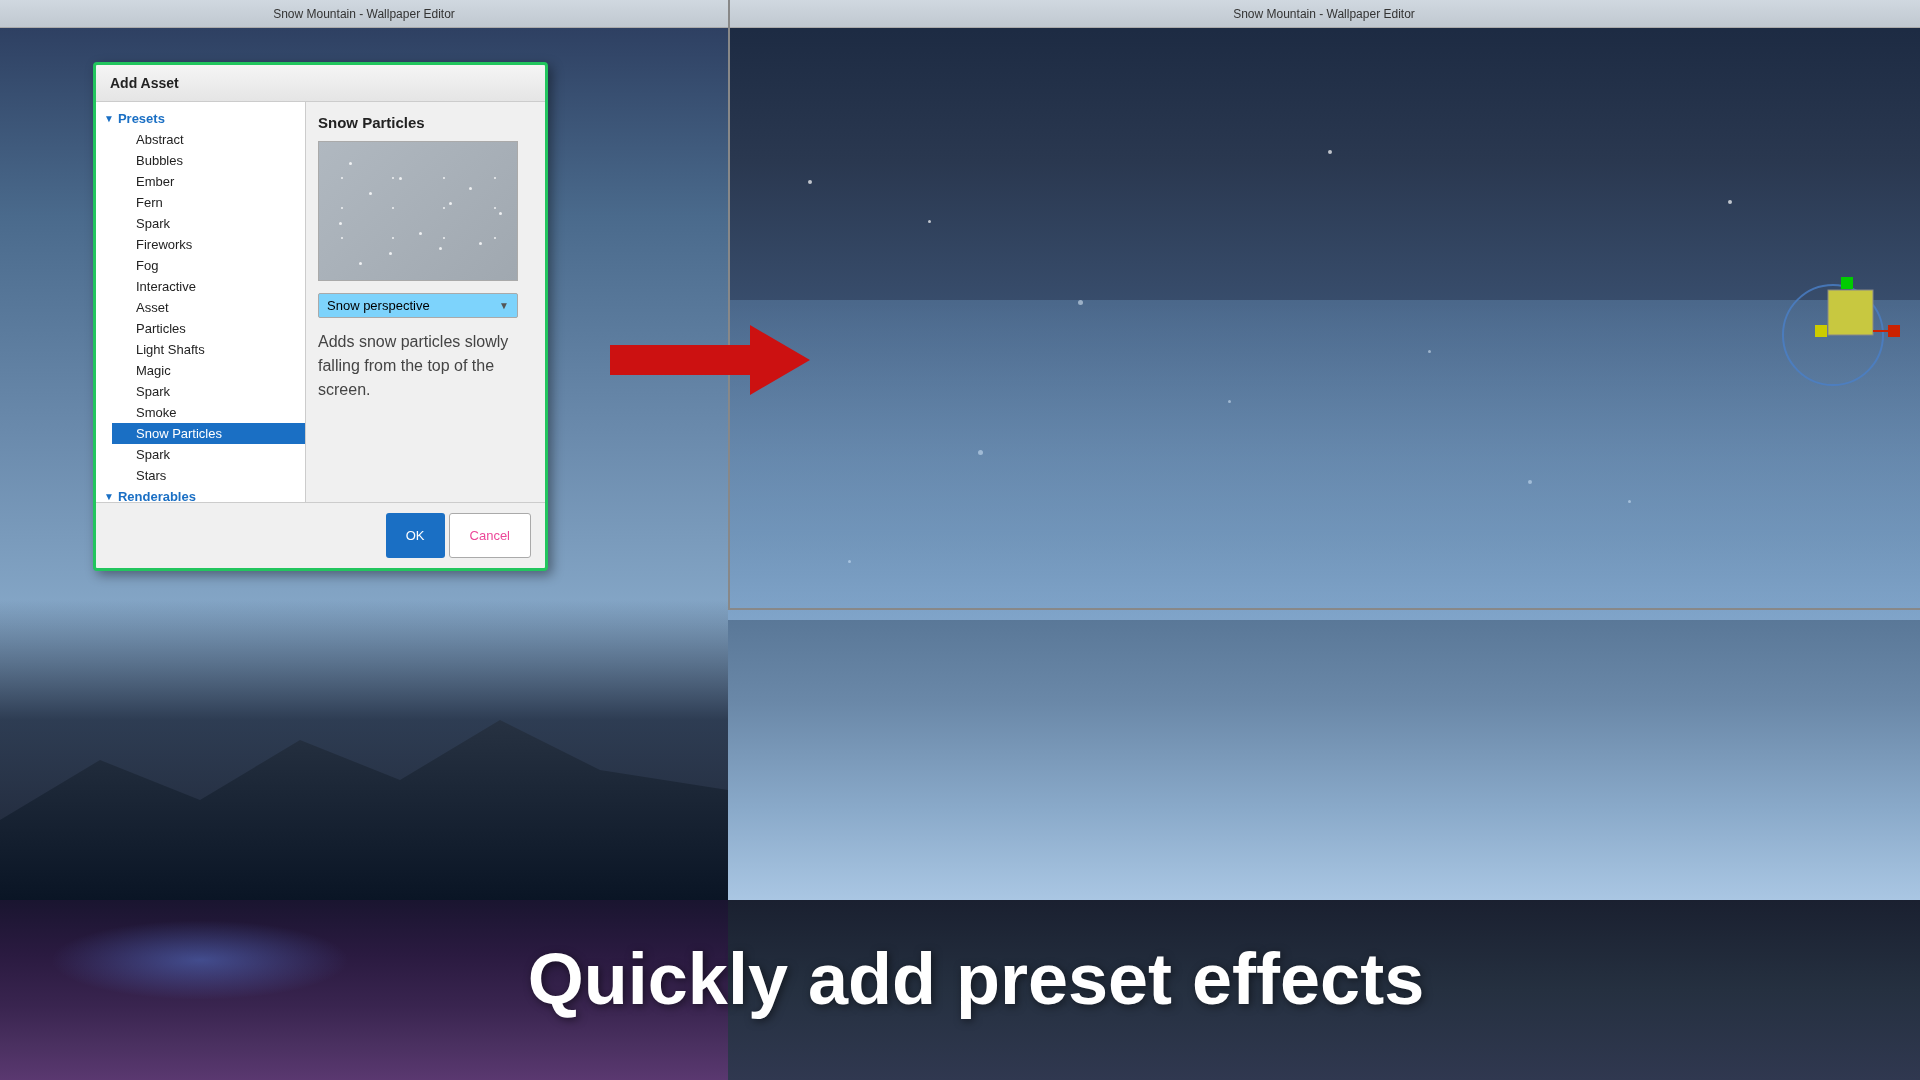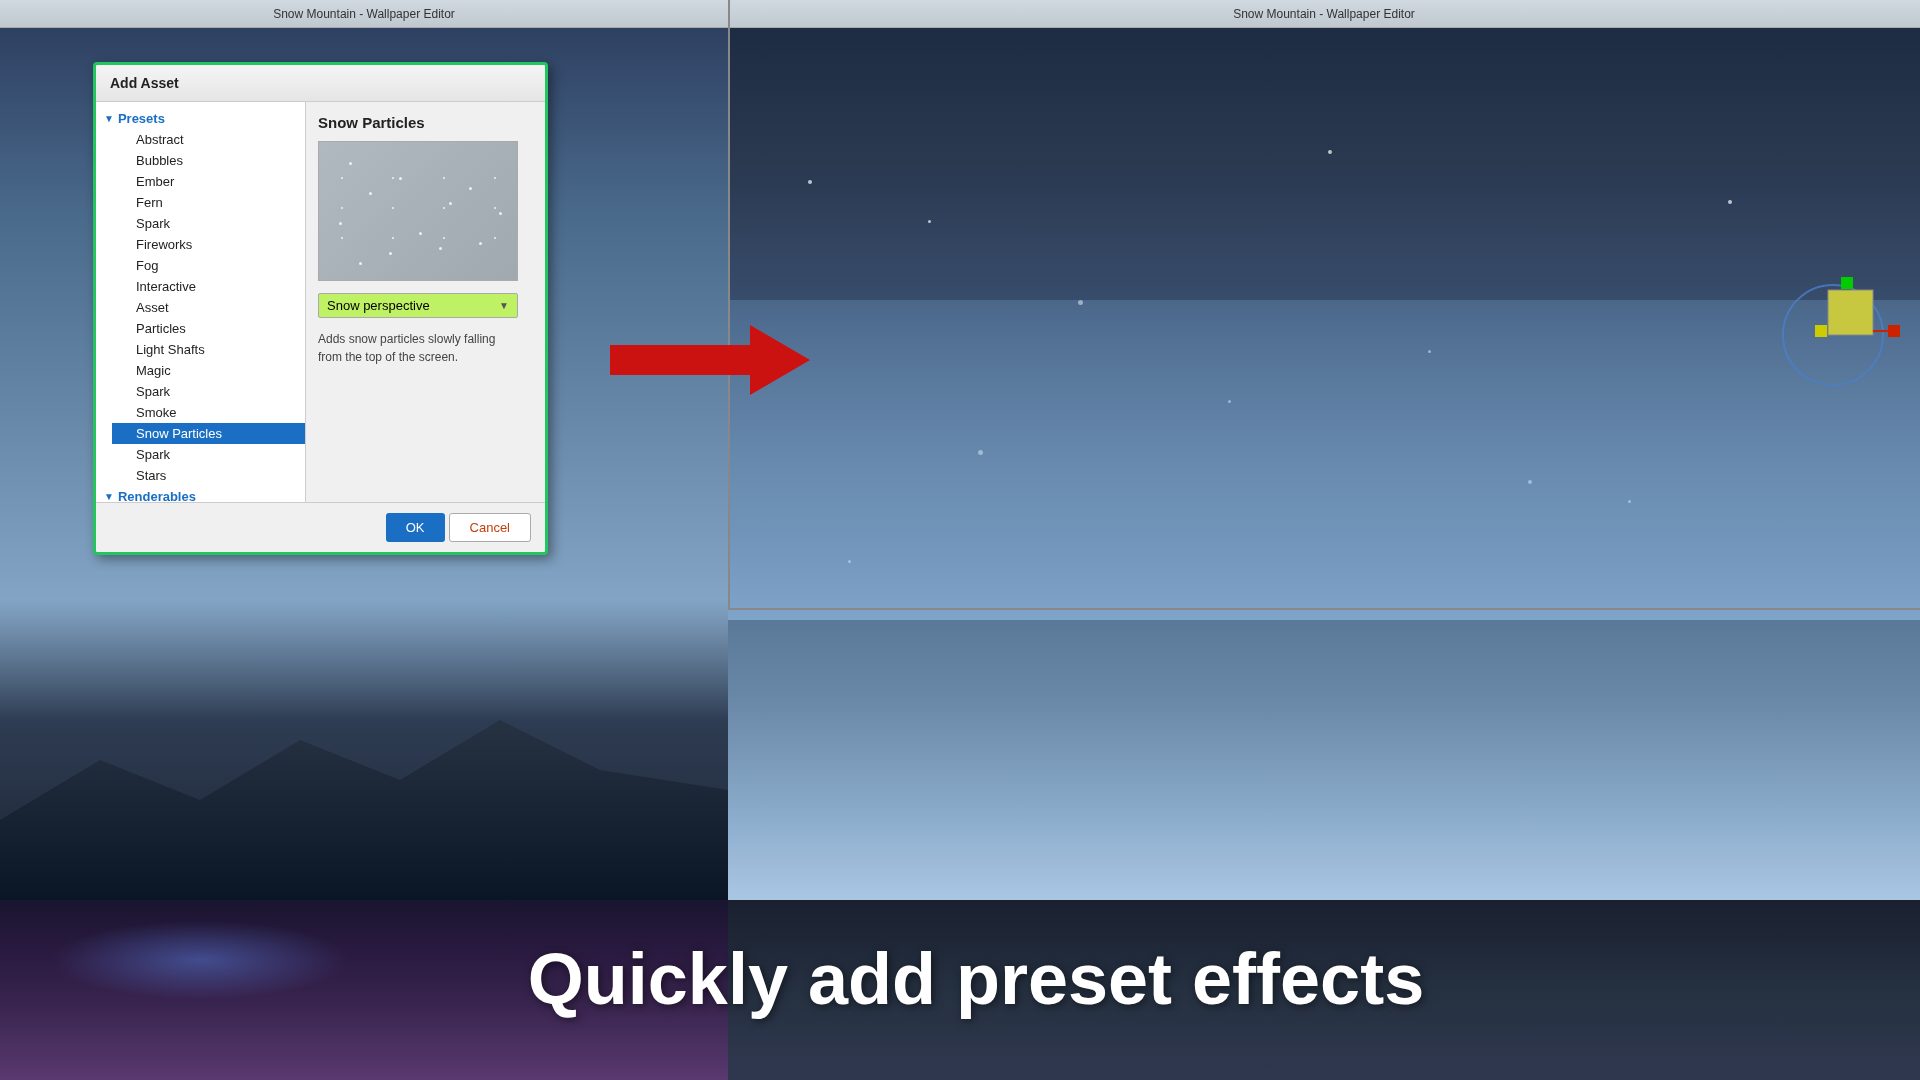--- a/index.html
+++ b/index.html
@@ -229,36 +229,36 @@
       border-radius: 50%;
     }
 
     .dropdown-container {
       margin-bottom: 12px;
     }
 
     .dropdown {
       width: 200px;
       padding: 4px 8px;
-      background: #bef264;
+      background: #7dd3fc;
       border: 1px solid #aaa;
       border-radius: 2px;
       font-size: 13px;
       display: flex;
       align-items: center;
       justify-content: space-between;
       cursor: pointer;
     }
     .dropdown .arrow {
       font-size: 10px;
       color: #555;
     }
 
     .preview-desc {
-      font-size: 12px;
+      font-size: 16px;
       color: #444;
       line-height: 1.5;
       max-width: 200px;
     }
 
     
     .dialog-footer {
       display: flex;
       justify-content: flex-end;
       gap: 4px;
@@ -272,23 +272,23 @@
       background: #1a6fc4;
       color: #fff;
       border: none;
       padding: 6px 20px;
       border-radius: 3px;
       font-size: 13px;
       cursor: pointer;
     }
     .btn-cancel {
       background: #fff;
-      color: #c2410c;
+      color: #ec4899;
       border: 1px solid #aaa;
-      padding: 6px 20px;
+      padding: 14px 20px;
       border-radius: 3px;
       font-size: 13px;
       cursor: pointer;
     }
 
     
     .red-arrow {
       position: absolute;
       top: 320px;
       left: 610px;

